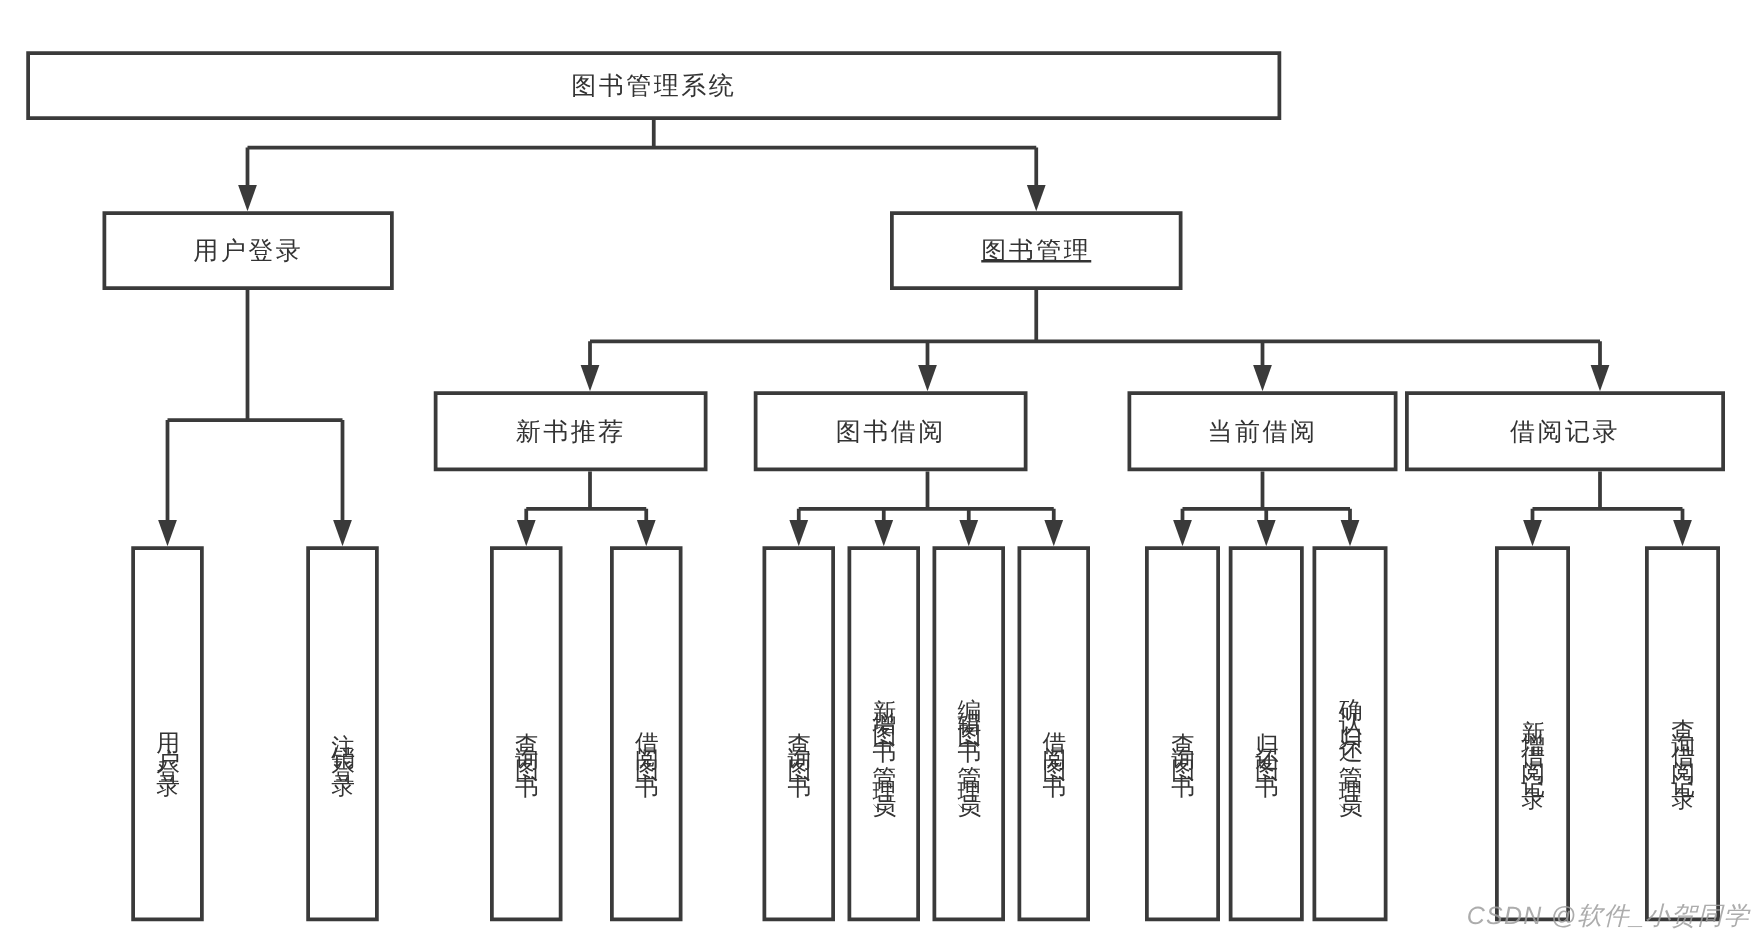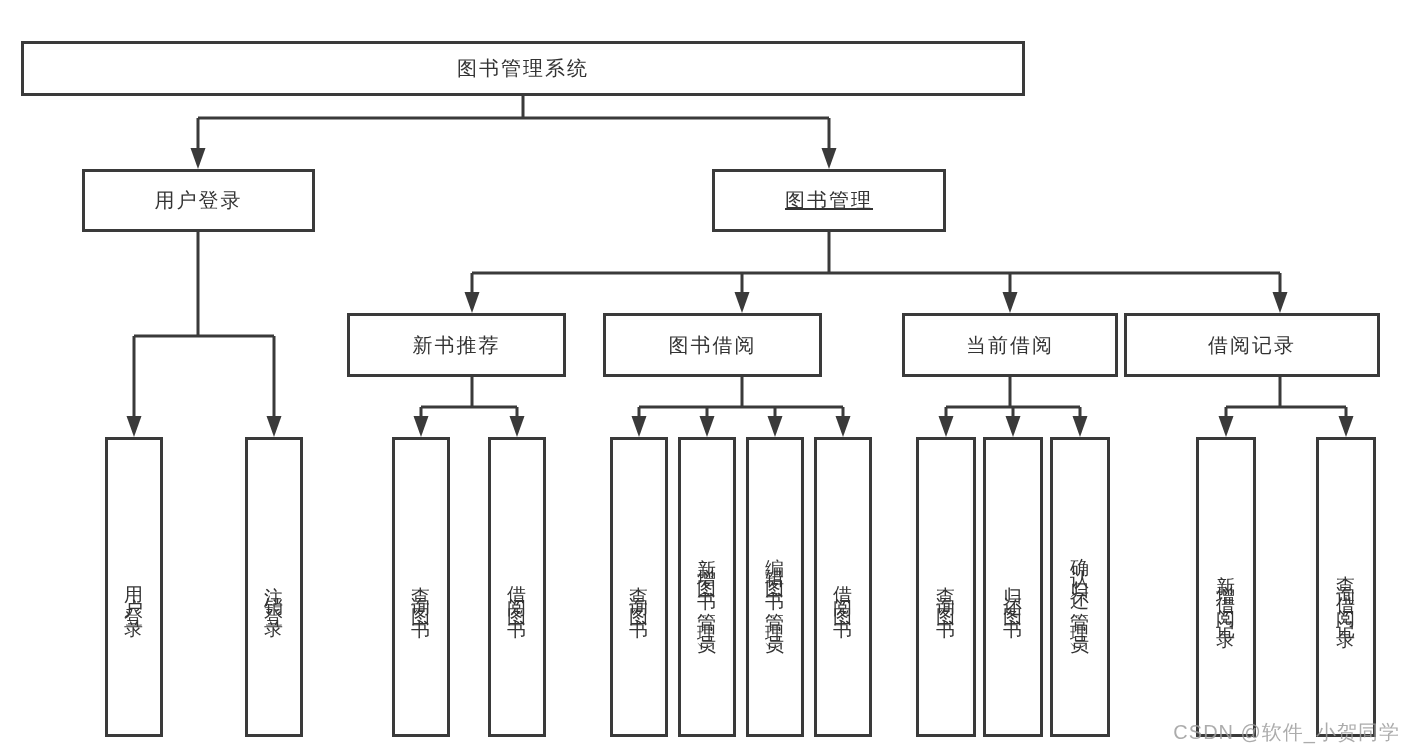--- a/index.html
+++ b/index.html
@@ -20,21 +20,21 @@
     position:absolute;box-sizing:border-box;background:#ffffff;
     border:3px solid #3a3a3a;
     writing-mode:vertical-rl;text-orientation:mixed;
     display:flex;align-items:center;justify-content:center;
     font-size:19px;color:#333333;
   }
   .leaf span{letter-spacing:11px;margin-block-end:0;margin-inline-end:-11px;line-height:1;}
   .watermark{
     position:absolute;top:719px;right:5px;
     font-size:20px;color:rgba(158,158,158,0.85);
-    letter-spacing:1px;white-space:nowrap;
+    letter-spacing:1px;white-space:nowrap;font-style:italic;
   }
 </style>
 </head>
 <body>
 
 <div id="stage">
 
   <svg class="connectors" width="1405" height="747" viewBox="0 0 1405 747">
     <g stroke="#3a3a3a" stroke-width="3" fill="none">
 

